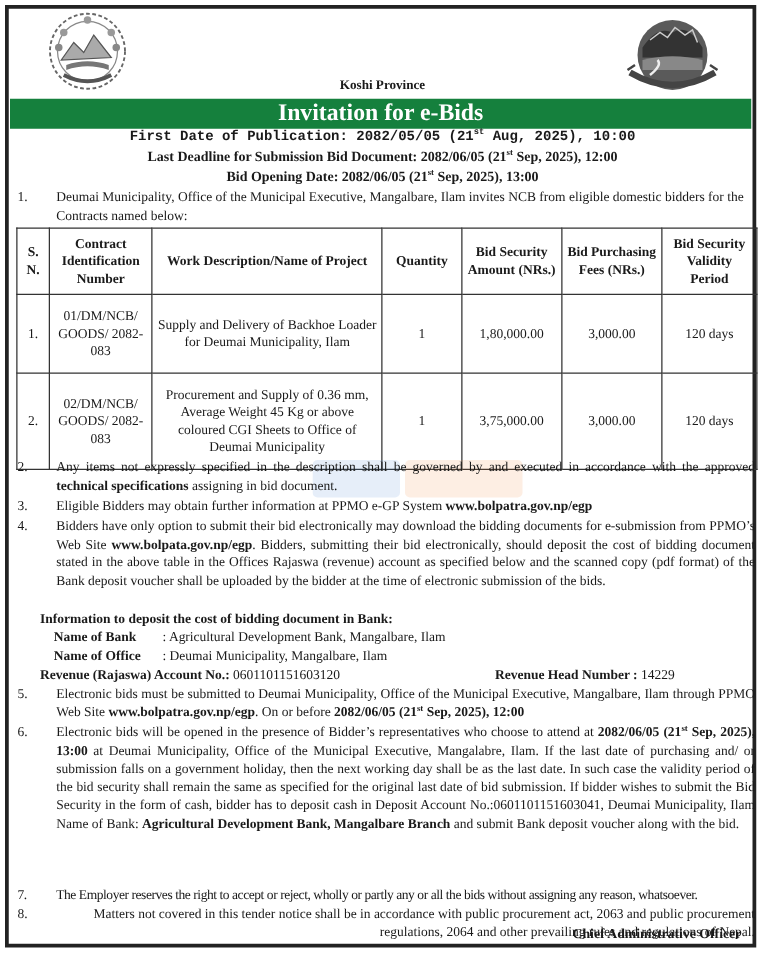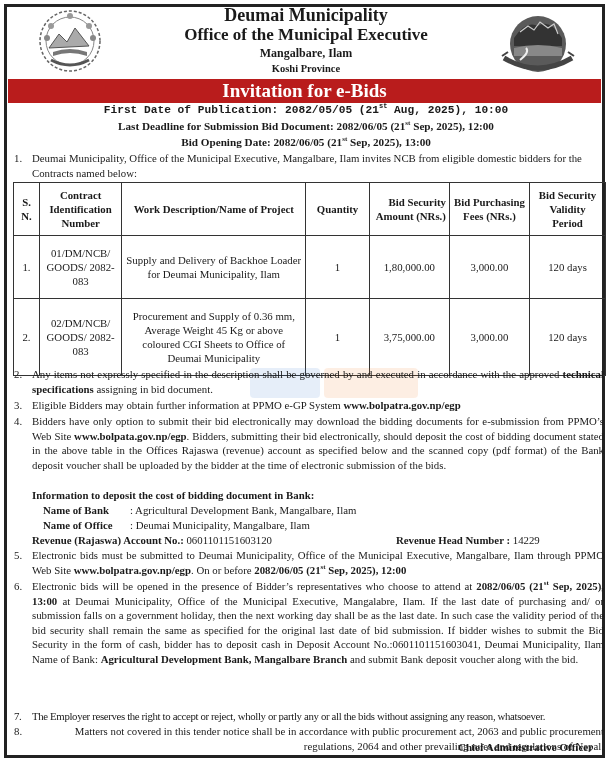--- a/index.html
+++ b/index.html
@@ -7,27 +7,27 @@
          font-family: "Liberation Serif", "DejaVu Serif", serif; color: #1a1a1a; }
   .frame { position: absolute; left: 4px; top: 4px; width: 601px; height: 754px;
            border: 3px solid #222; box-sizing: border-box; }
   .header { position: absolute; left: 0; top: 0; width: 100%; height: 78px; text-align: center; }
   .h-title { position: absolute; left: 0; right: 0; top: 6px; font-weight: bold; font-size: 18px; line-height: 18px; }
   .h-sub { position: absolute; left: 0; right: 0; top: 26px; font-weight: bold; font-size: 17px; line-height: 18px; }
   .h-loc { position: absolute; left: 0; right: 0; top: 46px; font-weight: bold; font-size: 12px; line-height: 14px; }
   .h-prov { position: absolute; left: 0; right: 0; top: 62px; font-weight: bold; font-size: 10.5px; line-height: 13px; }
   .logo-left { position: absolute; left: 37px; top: 8px; width: 66px; height: 66px; }
   .logo-right { position: absolute; left: 500px; top: 12px; width: 76px; height: 66px; }
-  .banner { position: absolute; left: 8px; top: 79px; width: 593px; height: 24px; background: #b91c1c;
+  .banner { position: absolute; left: 8px; top: 79px; width: 593px; height: 24px; background: #15803d;
             color: #ffffff; font-weight: bold; font-size: 19px; line-height: 24px; text-align: center; }
   .dates { position: absolute; left: 0; width: 612px; text-align: center; font-weight: bold; font-size: 11.2px; line-height: 15px; }
   .watermark { position: absolute; left: 250px; top: 362px; width: 170px; height: 44px; opacity: 0.12; }
   .para { position: absolute; left: 14px; width: 590px; font-size: 10.8px; line-height: 14.6px; text-align: justify; }
   .para .num { position: absolute; left: 0; top: 0; }
-  .para .txt { margin-left: 18px; display: block; }
+  .para .txt { margin-left: 31px; display: block; }
   table.bids { position: absolute; left: 13px; top: 182px; width: 593px; border-collapse: collapse; font-size: 10.8px; }
   table.bids th, table.bids td { border: 1px solid #333; text-align: center; vertical-align: middle; padding: 1px 3px; line-height: 14px; }
   table.bids th { font-weight: bold; height: 50px; }
   table.bids td { height: 60px; }
   .bank { position: absolute; left: 32px; font-size: 10.8px; line-height: 14.6px; }
   .bank b { font-weight: bold; }
   .bank-label { display: inline-block; width: 87px; font-weight: bold; margin-left: 11px; }
   .signature { position: absolute; left: 458px; top: 741px; font-weight: bold; font-size: 11px; }
   b, strong { font-weight: bold; }
   sup { font-size: 7px; line-height: 0; }
@@ -43,23 +43,20 @@
     <circle cx="33" cy="33" r="24" fill="none" stroke="#888" stroke-width="1"></circle>
     <path d="M12 40 L22 26 L30 34 L38 20 L52 38 Z" fill="#aaa" stroke="#555" stroke-width="1"></path>
     <path d="M16 44 Q33 38 50 44 L50 48 Q33 42 16 48 Z" fill="#777"></path>
     <path d="M14 52 Q33 62 52 52" fill="none" stroke="#555" stroke-width="3"></path>
     <circle cx="10" cy="30" r="3" fill="#888"></circle>
       <circle cx="56" cy="30" r="3" fill="#888"></circle>
     <circle cx="14" cy="18" r="3" fill="#999"></circle>
       <circle cx="52" cy="18" r="3" fill="#999"></circle>
     <circle cx="33" cy="8" r="3" fill="#999"></circle>
   </svg>
-  <div class="h-title">Deumai Municipality</div>
-  <div class="h-sub">Office of the Municipal Executive</div>
-  <div class="h-loc">Mangalbare, Ilam</div>
   <div class="h-prov">Koshi Province</div>
   <svg class="logo-right" viewBox="0 0 76 66">
     <circle cx="38" cy="32" r="28" fill="#5a5a5a"></circle>
     <path d="M14 26 Q26 8 38 14 Q50 6 62 26 L62 34 L14 34 Z" fill="#333"></path>
     <path d="M20 20 L28 14 L34 18 L40 10 L48 16 L54 12 L58 22" fill="none" stroke="#ccc" stroke-width="1.2"></path>
     <path d="M14 36 Q38 30 62 36 L62 44 L14 44 Z" fill="#888"></path>
     <path d="M20 48 Q30 40 26 36" fill="none" stroke="#eee" stroke-width="2"></path>
     <path d="M4 46 Q38 66 72 46" fill="none" stroke="#444" stroke-width="5"></path>
     <path d="M2 44 L8 40 M74 44 L68 40" stroke="#444" stroke-width="2"></path>
   </svg>
@@ -76,21 +73,21 @@
   <span class="txt" style="text-align:left;">Deumai Municipality, Office of the Municipal Executive, Mangalbare, Ilam invites NCB from eligible domestic bidders for the Contracts named below:</span>
 </div>
 
 <table class="bids">
   <thead>
     <tr>
       <th style="width:18px;">S. N.</th>
       <th style="width:72px;">Contract Identification Number</th>
       <th style="width:170px;">Work Description/Name of Project</th>
       <th style="width:54px;">Quantity</th>
-      <th style="width:70px;text-align:right;">Bid Security Amount (NRs.)</th>
+      <th style="width:70px;">Bid Security Amount (NRs.)</th>
       <th style="width:70px;">Bid Purchasing Fees (NRs.)</th>
       <th style="width:66px;">Bid Security Validity Period</th>
     </tr>
   </thead>
   <tbody>
     <tr>
       <td>1.</td>
       <td>01/DM/NCB/ GOODS/ 2082-083</td>
       <td>Supply and Delivery of Backhoe Loader for Deumai Municipality, Ilam</td>
       <td>1</td>

